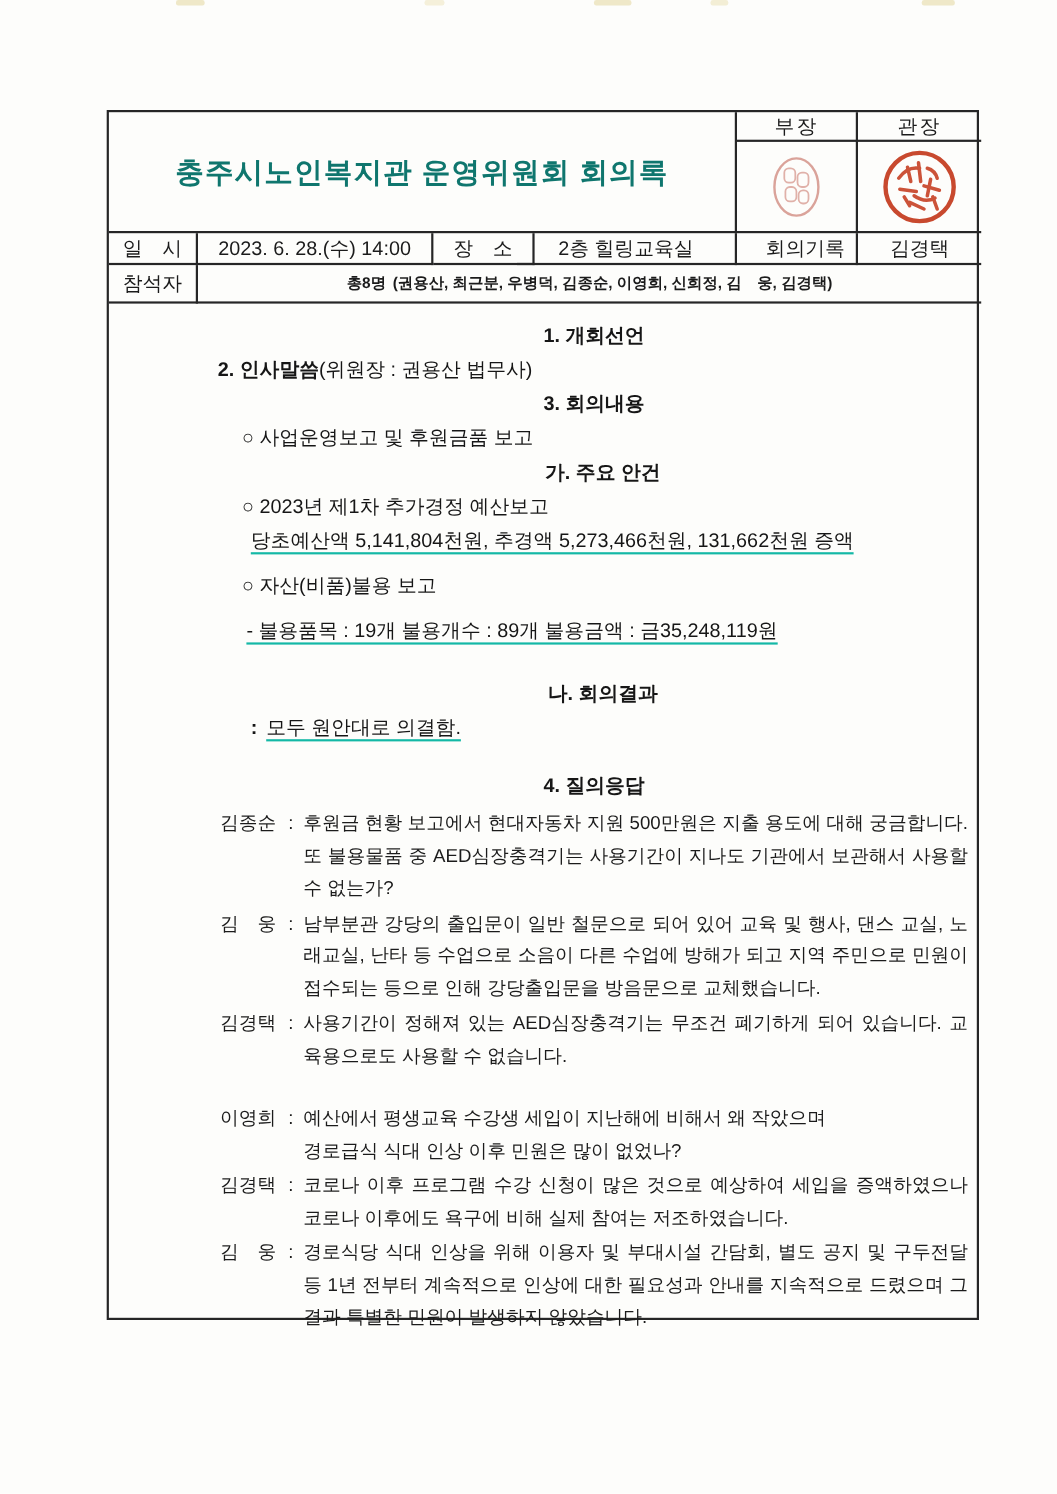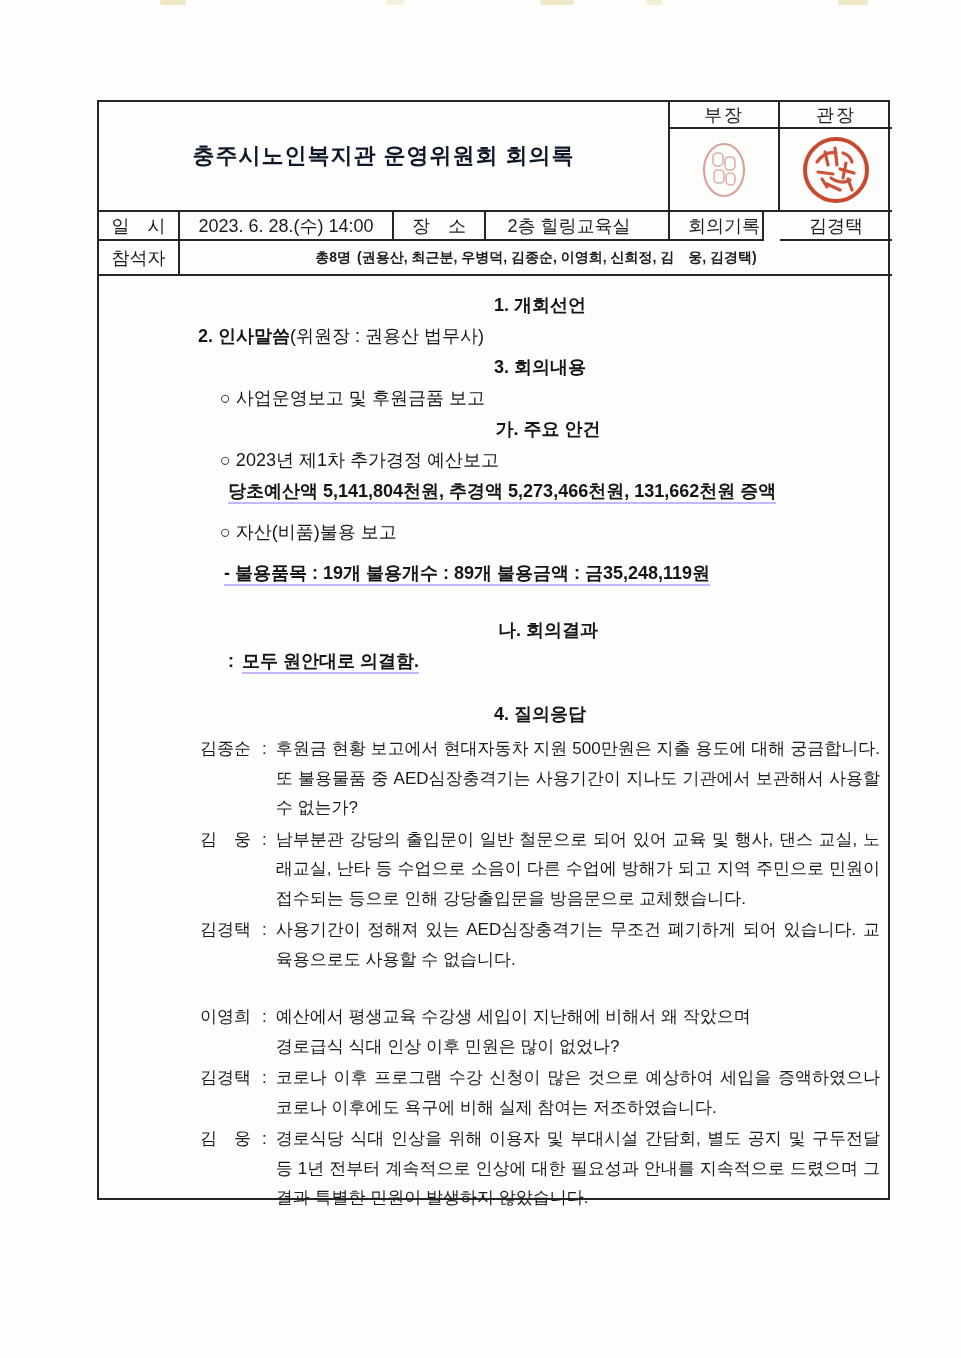--- a/index.html
+++ b/index.html
@@ -18,36 +18,36 @@
   }
   .c {
     position:absolute;
     border-right:2px solid #262626; border-bottom:2px solid #262626;
     display:flex; align-items:center; justify-content:center;
   }
   .c.nr { border-right:none; }
   .c.nb { border-bottom:none; }
 
   .title-cell { left:0; top:0; width:571px; height:110px; }
-  .doc-title { font-size:22px; font-weight:800; letter-spacing:1px; color:#0f172a; }
+  .doc-title { font-size:26px; font-weight:800; letter-spacing:1px; color:#0f766e; }
 
   .appr-label-l { left:571px; top:0; width:110px; height:27px; }
   .appr-label-r { left:681px; top:0; width:112px; height:27px; }
   .appr-label-l span, .appr-label-r span { font-size:18px; font-weight:500; letter-spacing:2px; }
   .stamp-l { left:571px; top:27px; width:110px; height:83px; }
   .stamp-r { left:681px; top:27px; width:112px; height:83px; }
 
   .r2 { top:110px; height:29px; }
   .r2 .lbl { font-size:18px; font-weight:500; white-space:pre; }
   .r2 .val { font-size:18px; font-weight:500; }
   .cell-ilsi   { left:0;     width:81px; }
   .cell-date   { left:81px;  width:214px; }
   .cell-jangso { left:295px; width:92px; }
   .cell-place  { left:371px; width:200px; }
-  .cell-reclbl { left:571px; width:94px;padding-left:16px; }
+  .cell-reclbl { left:571px; width:110px;padding-left:16px; }
   .cell-recval { left:681px; width:112px; }
 
   .r3 { top:139px; height:35px; }
   .cell-attlbl { left:0; width:81px; font-size:18px; font-weight:500; }
   .cell-attval { left:81px; width:712px; font-size:14px; }
   .att-count { font-weight:800; margin-right:6px; }
   .att-names { font-weight:600; white-space:pre; }
 
   .r4 { top:174px; height:924px; }
   .cell-bodylbl { left:0; width:81px; font-size:18px; font-weight:500;
@@ -58,21 +58,21 @@
   .ag { color:#161616; }
   .ag.bold { font-weight:700;text-align:center; }
   .ml1 { margin-left:6px; }
   .ml2 { margin-left:22px; }
   .ml3 { margin-left:28px; }
   .ml4 { margin-left:36px; }
   .ml5 { margin-left:32px; }
   .mt10 { margin-top:10px; }
   .mt26 { margin-top:26px; }
   .mt22 { margin-top:22px; }
-  .u { font-weight:700; border-bottom:2px solid #c4b5fd; padding-bottom:1px; }
+  .u { font-weight:400; border-bottom:2px solid #14b8a6; padding-bottom:1px; }
   .mixed .rest { font-weight:400; }
   .res-prefix { font-weight:700; margin-right:8px; }
 
   .qa-wrap { margin-top:4px; font-size:17px; line-height:29.5px; }
   .qa-block { display:flex; margin-left:8px; margin-top:2px; }
   .qa-block.gap { margin-top:28px; }
   .qa-speaker { flex:0 0 60px; white-space:pre; }
   .qa-colon { flex:0 0 auto; margin:0 9px 0 2px; }
   .qa-text { flex:1; text-align:justify; word-break:break-all; white-space:pre-wrap; margin-right:2px; }
 

